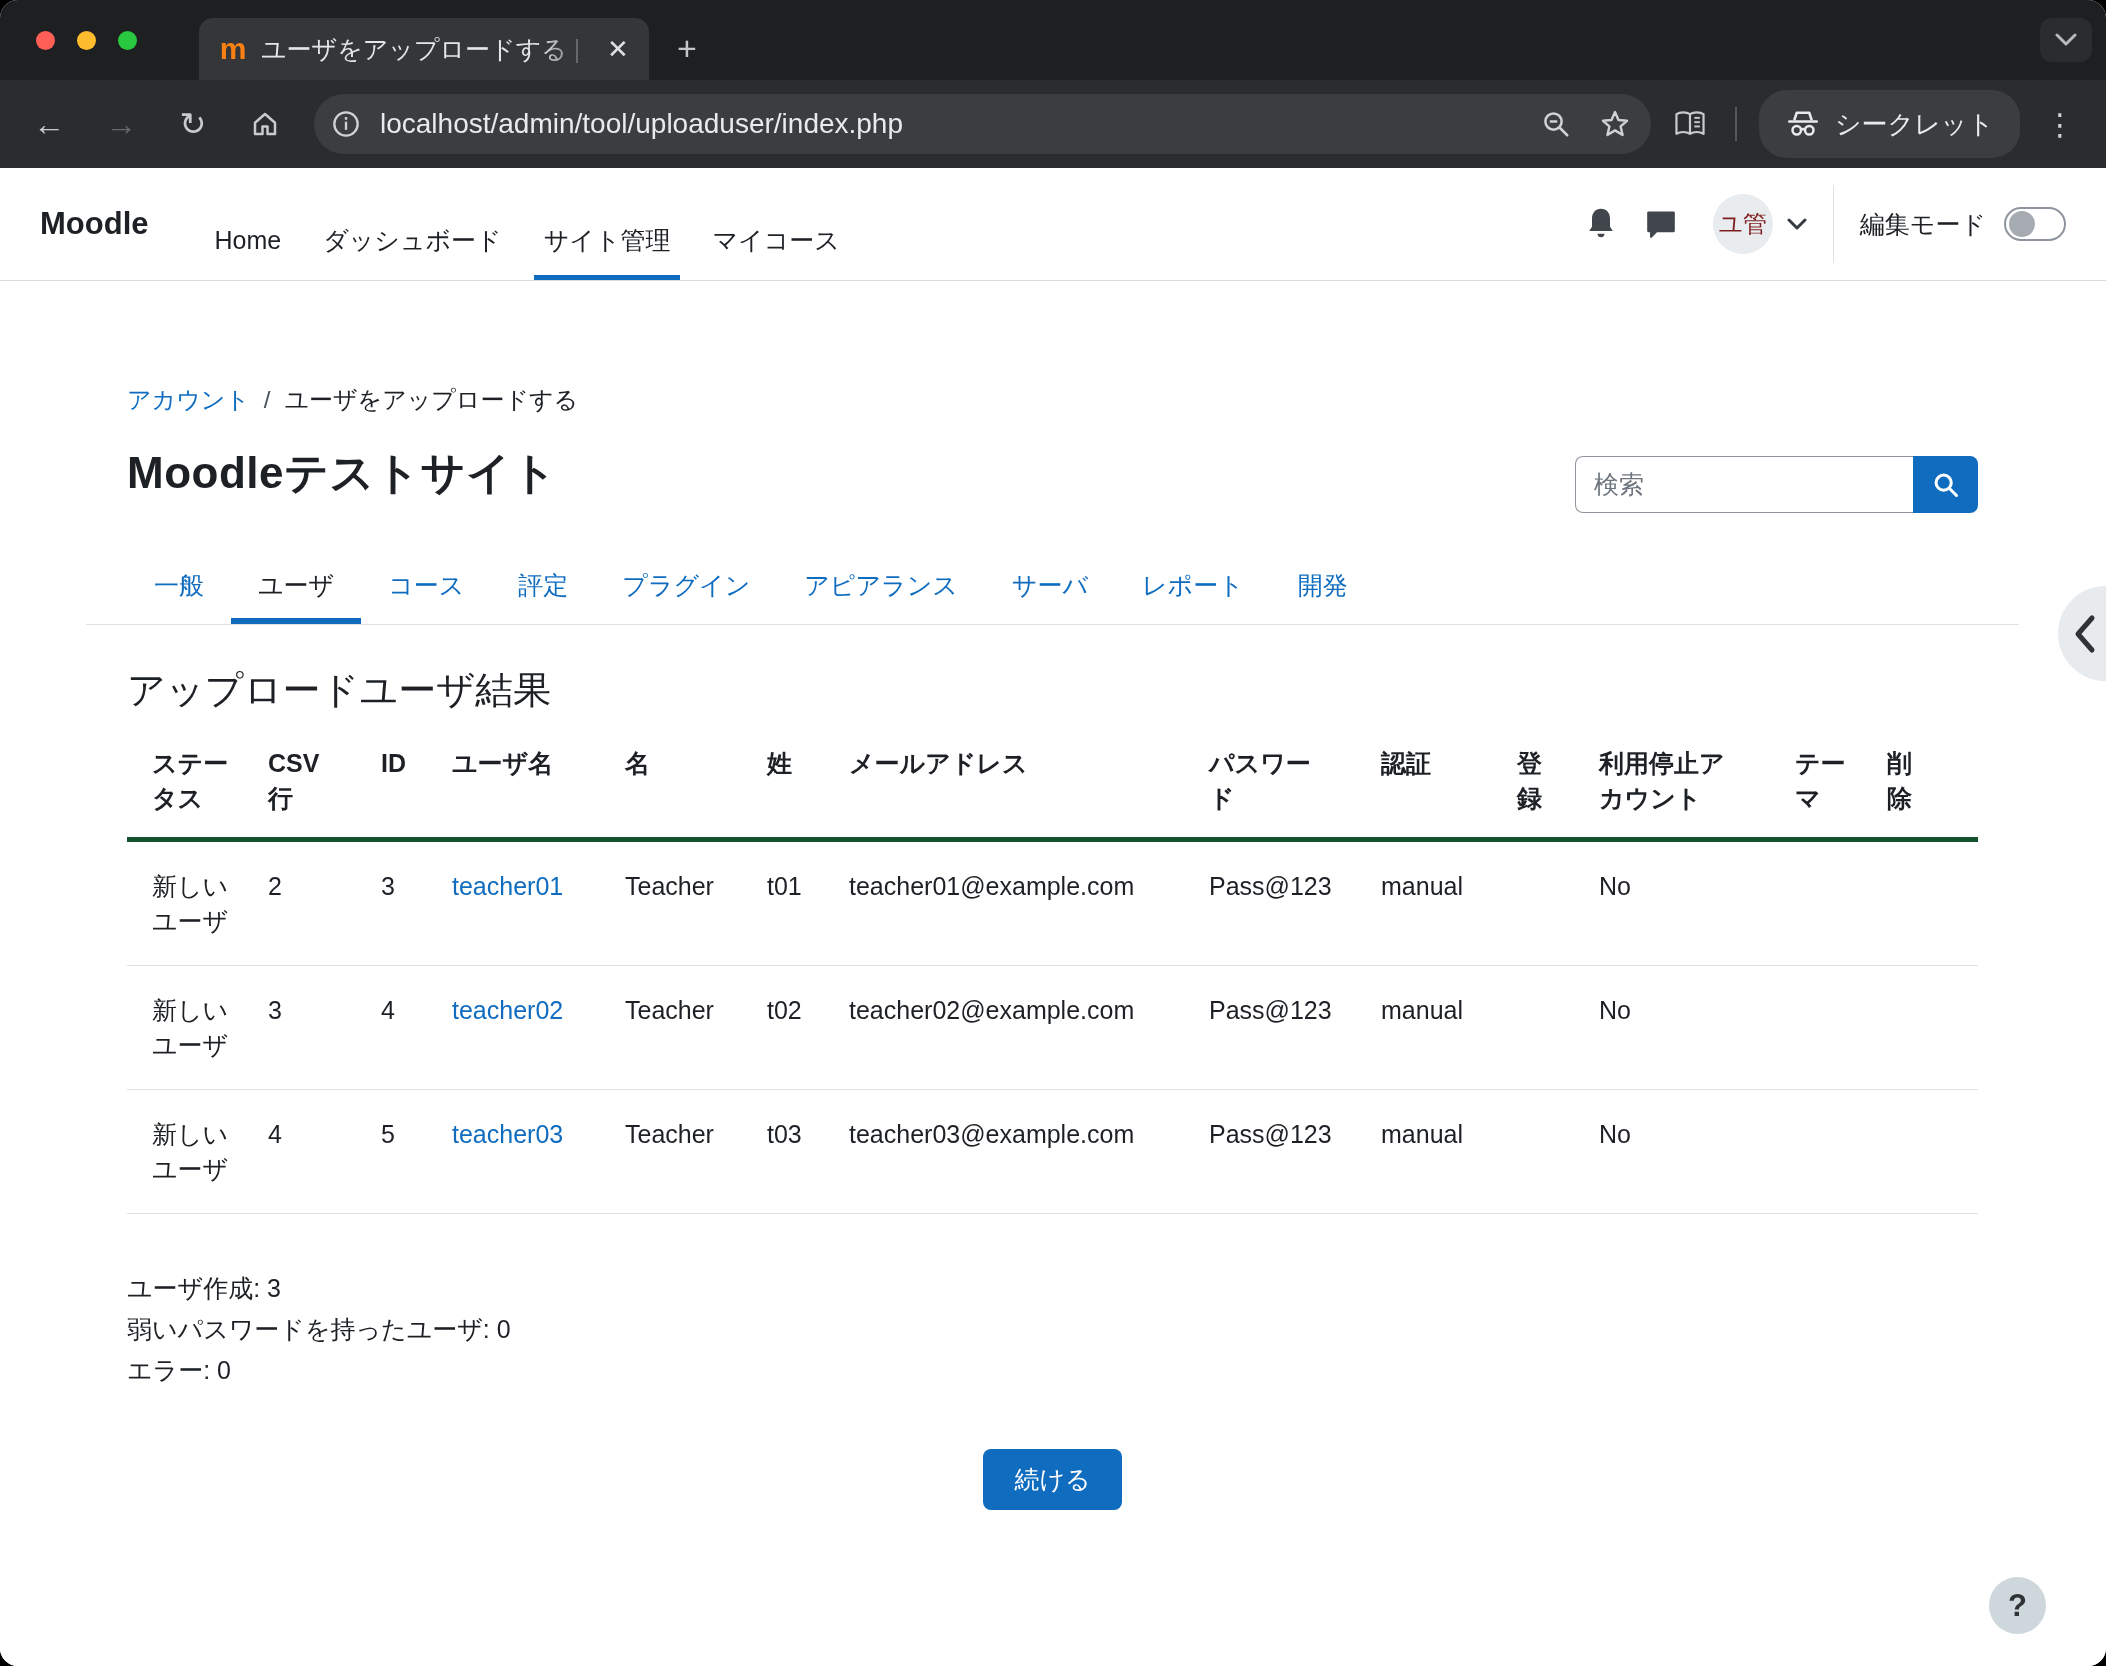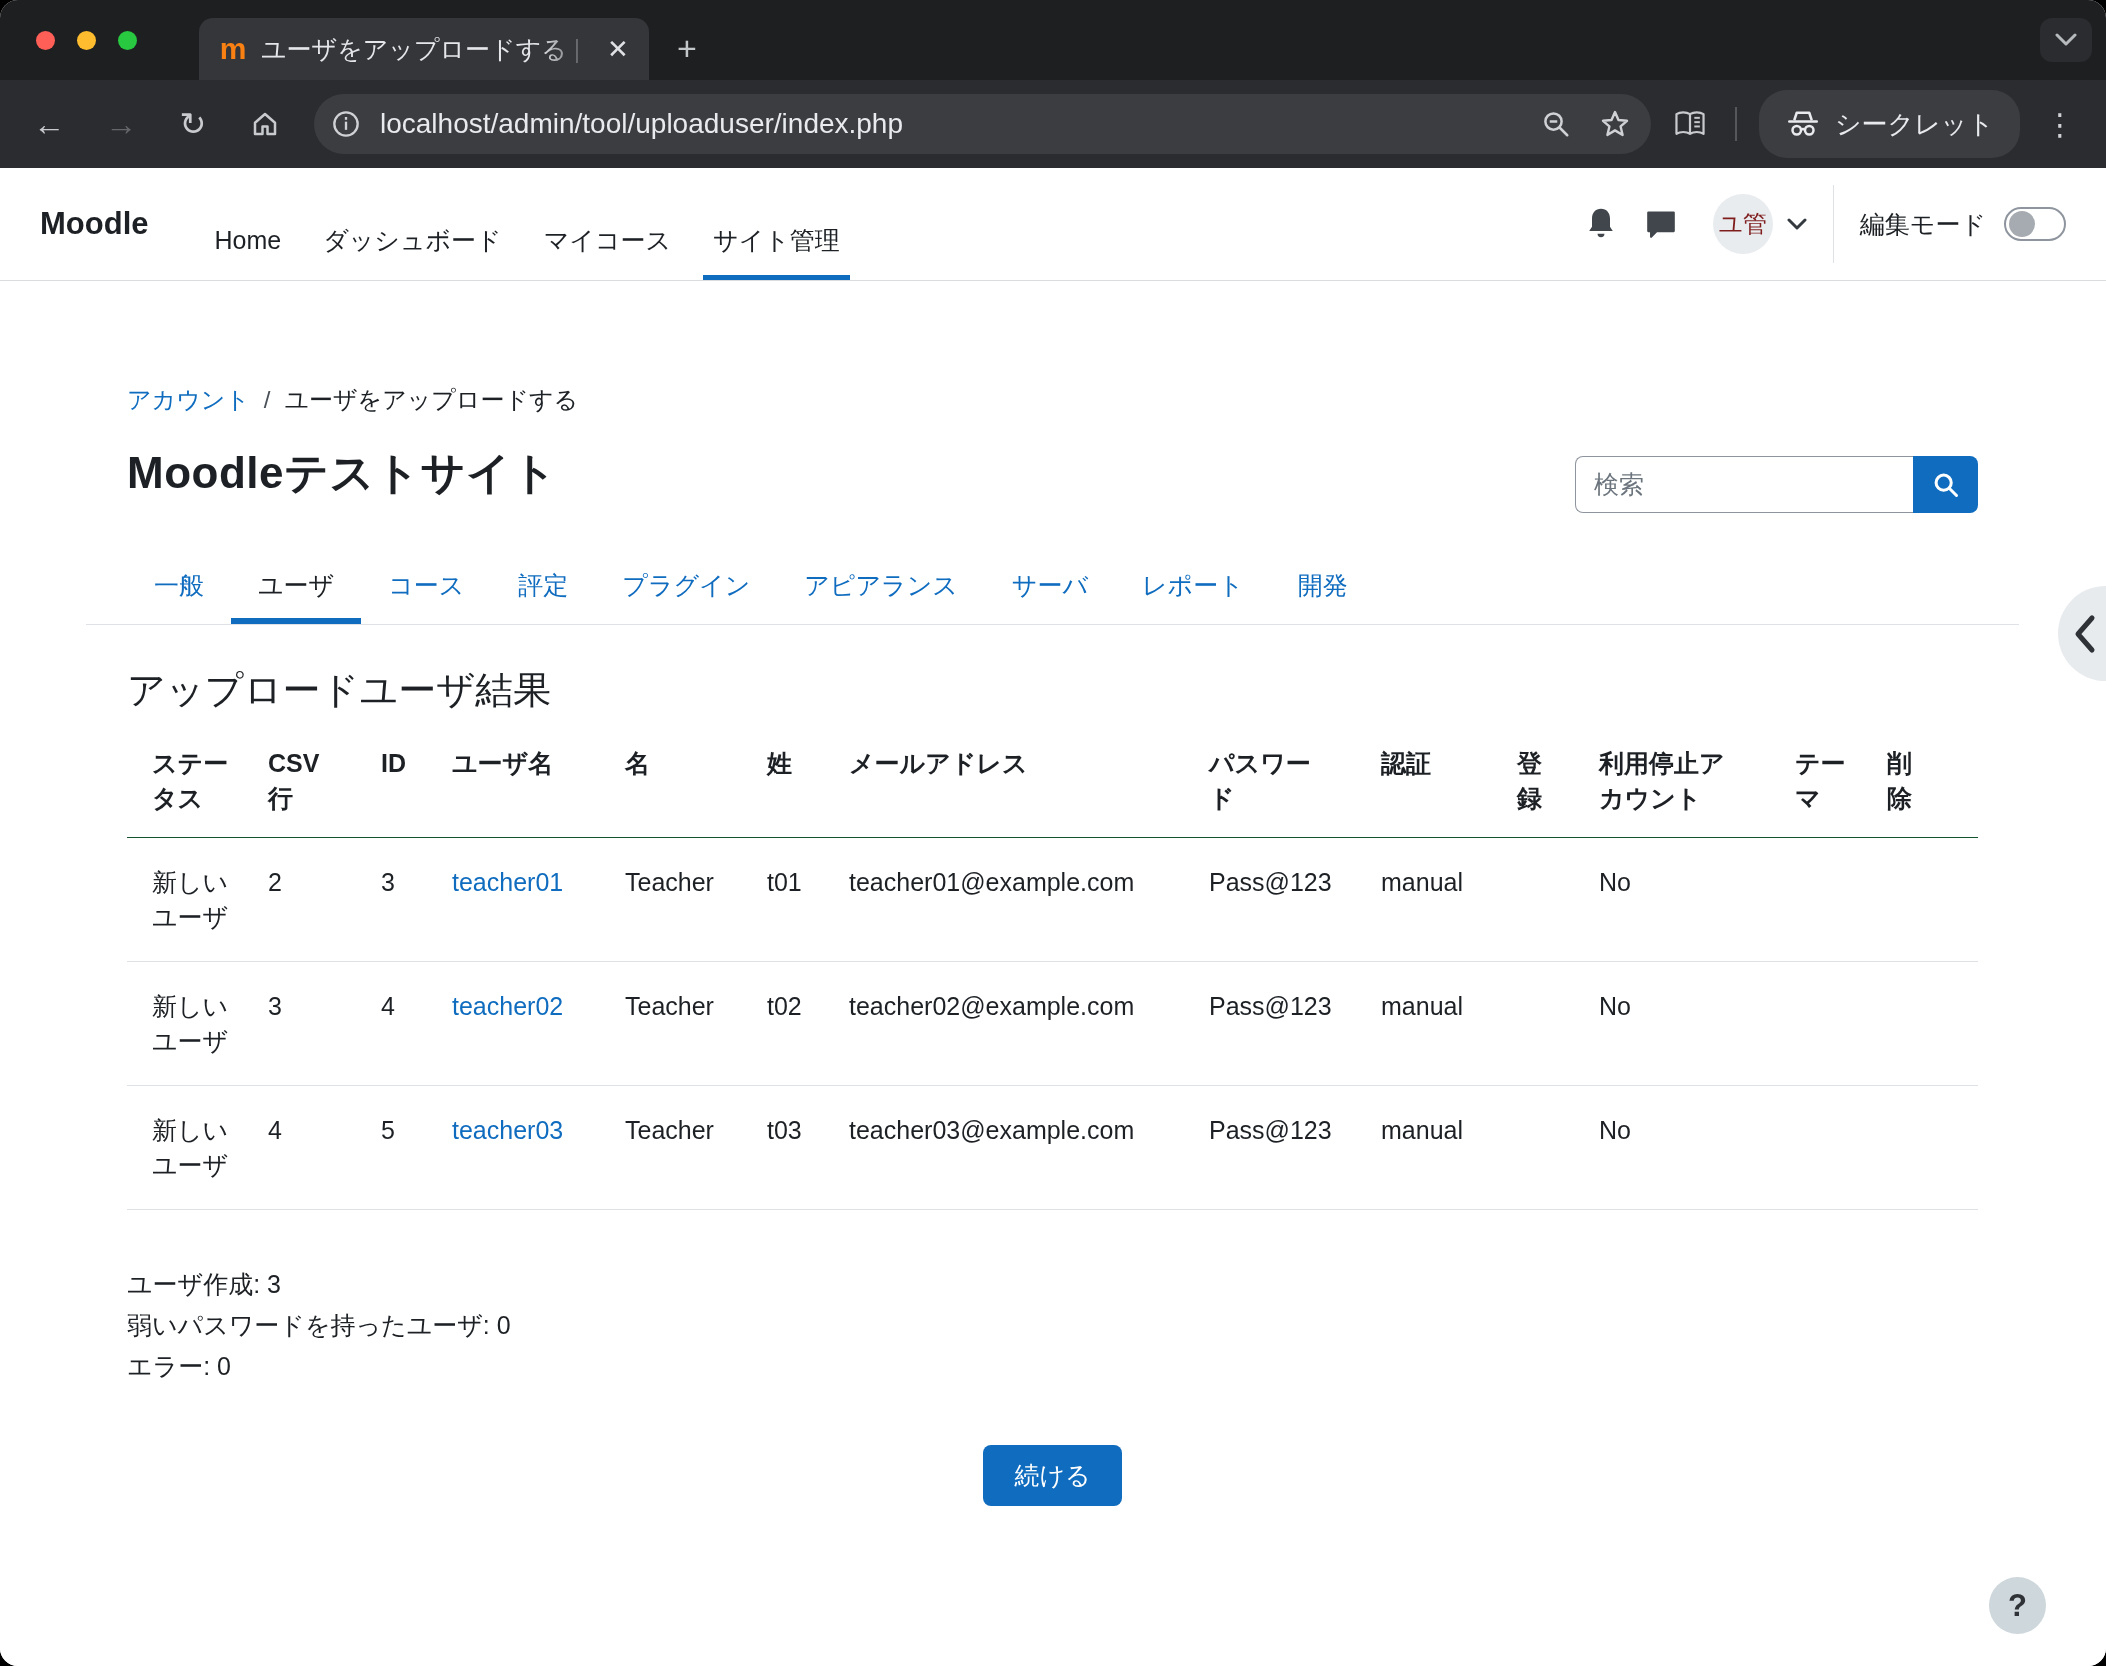--- a/index.html
+++ b/index.html
@@ -78,21 +78,21 @@
   .tab-item.active{color:#1d2125;box-shadow:inset 0 -6px 0 0 #0f6cbf;}
 
   h2.section-title{margin:40px 0 0 0;font-size:38px;font-weight:400;color:#1d2125;}
   table.results-table{width:100%;border-collapse:collapse;table-layout:fixed;margin-top:14px;font-size:25px;color:#1d2125;}
   .results-table col.c1{width:141px;} .results-table col.c2{width:113px;} .results-table col.c3{width:71px;}
   .results-table col.c4{width:173px;} .results-table col.c5{width:142px;} .results-table col.c6{width:82px;}
   .results-table col.c7{width:360px;} .results-table col.c8{width:172px;} .results-table col.c9{width:136px;}
   .results-table col.c10{width:82px;} .results-table col.c11{width:196px;} .results-table col.c12{width:92px;}
   .results-table col.c13{width:91px;}
   .results-table th{font-weight:bold;text-align:left;vertical-align:top;padding:16px 10px 22px 0;
-                    border-bottom:1px solid #14532d;line-height:1.38;}
+                    border-bottom:5px solid #14532d;line-height:1.38;}
   .results-table td{vertical-align:top;padding:27px 10px 27px 0;border-bottom:1px solid #dee2e6;line-height:1.38;}
   .results-table td:first-child{padding-left:25px;}
   .results-table th:first-child{padding-left:25px;}
   .cw{display:inline-block;}
   .results-table th:nth-child(1) .cw{max-width:86px;}
   .results-table th:nth-child(2) .cw{max-width:64px;}
   .results-table th:nth-child(8) .cw{max-width:110px;}
   .results-table th:nth-child(10) .cw{max-width:30px;}
   .results-table th:nth-child(11) .cw{max-width:134px;}
   .results-table th:nth-child(12) .cw{max-width:58px;}
@@ -187,22 +187,22 @@
       </span>
       <span class="dots">⋮</span>
     </div>
   </div>
 
   <div class="mnavbar">
     <div class="brand">Moodle</div>
     <ul class="mnav-items" id="mnav-items">
         <li class="mnav-item">Home</li>
         <li class="mnav-item">ダッシュボード</li>
+        <li class="mnav-item active">サイト管理</li>
         <li class="mnav-item">マイコース</li>
-        <li class="mnav-item active">サイト管理</li>
       </ul>
     <div class="nav-right">
       <span class="nav-icon">
         <svg width="34" height="36" viewBox="0 0 24 26">
           <path d="M12 2 C8 2 5.5 5 5.5 9 V15 L3.5 18 H20.5 L18.5 15 V9 C18.5 5 16 2 12 2 Z" fill="#41464c"></path>
           <path d="M9.5 20 A2.5 2.5 0 0 0 14.5 20 Z" fill="#41464c"></path>
         </svg>
       </span>
       <span class="nav-icon" style="margin-left:8px;">
         <svg width="34" height="34" viewBox="0 0 24 24">

